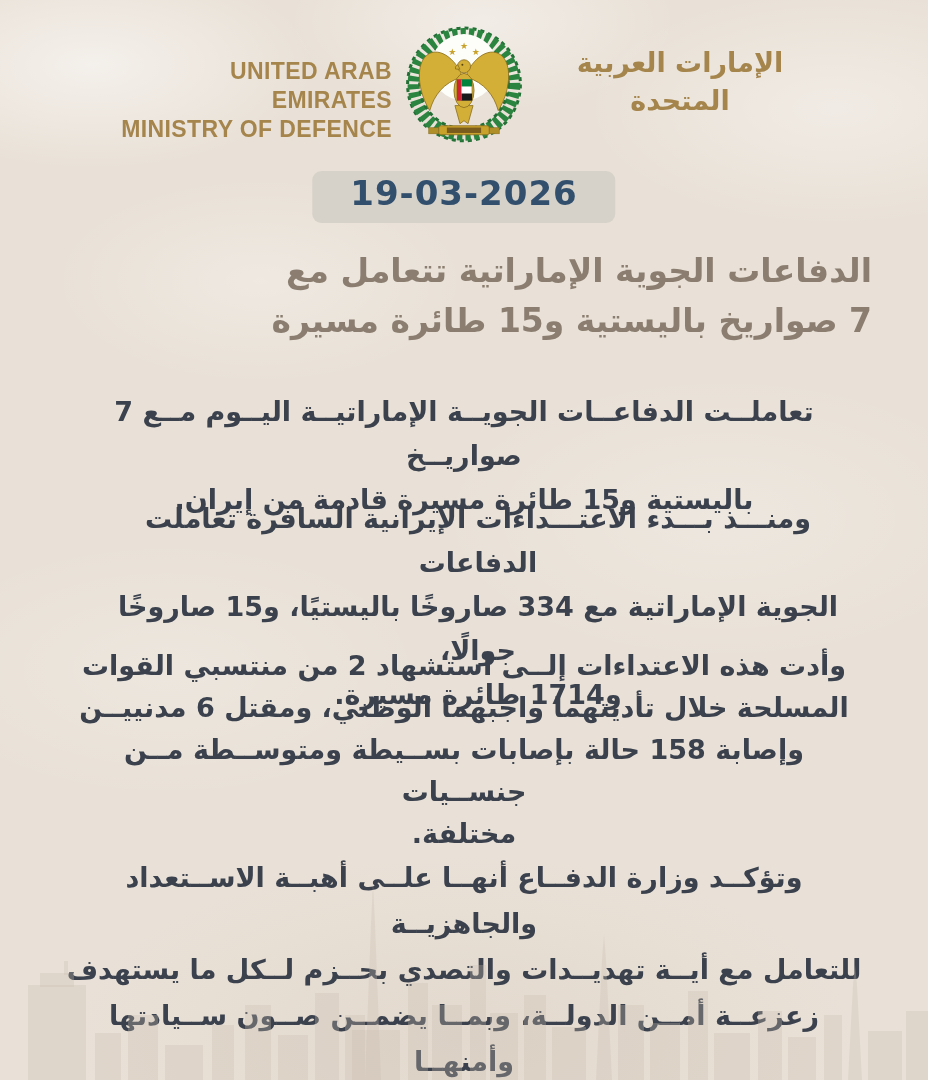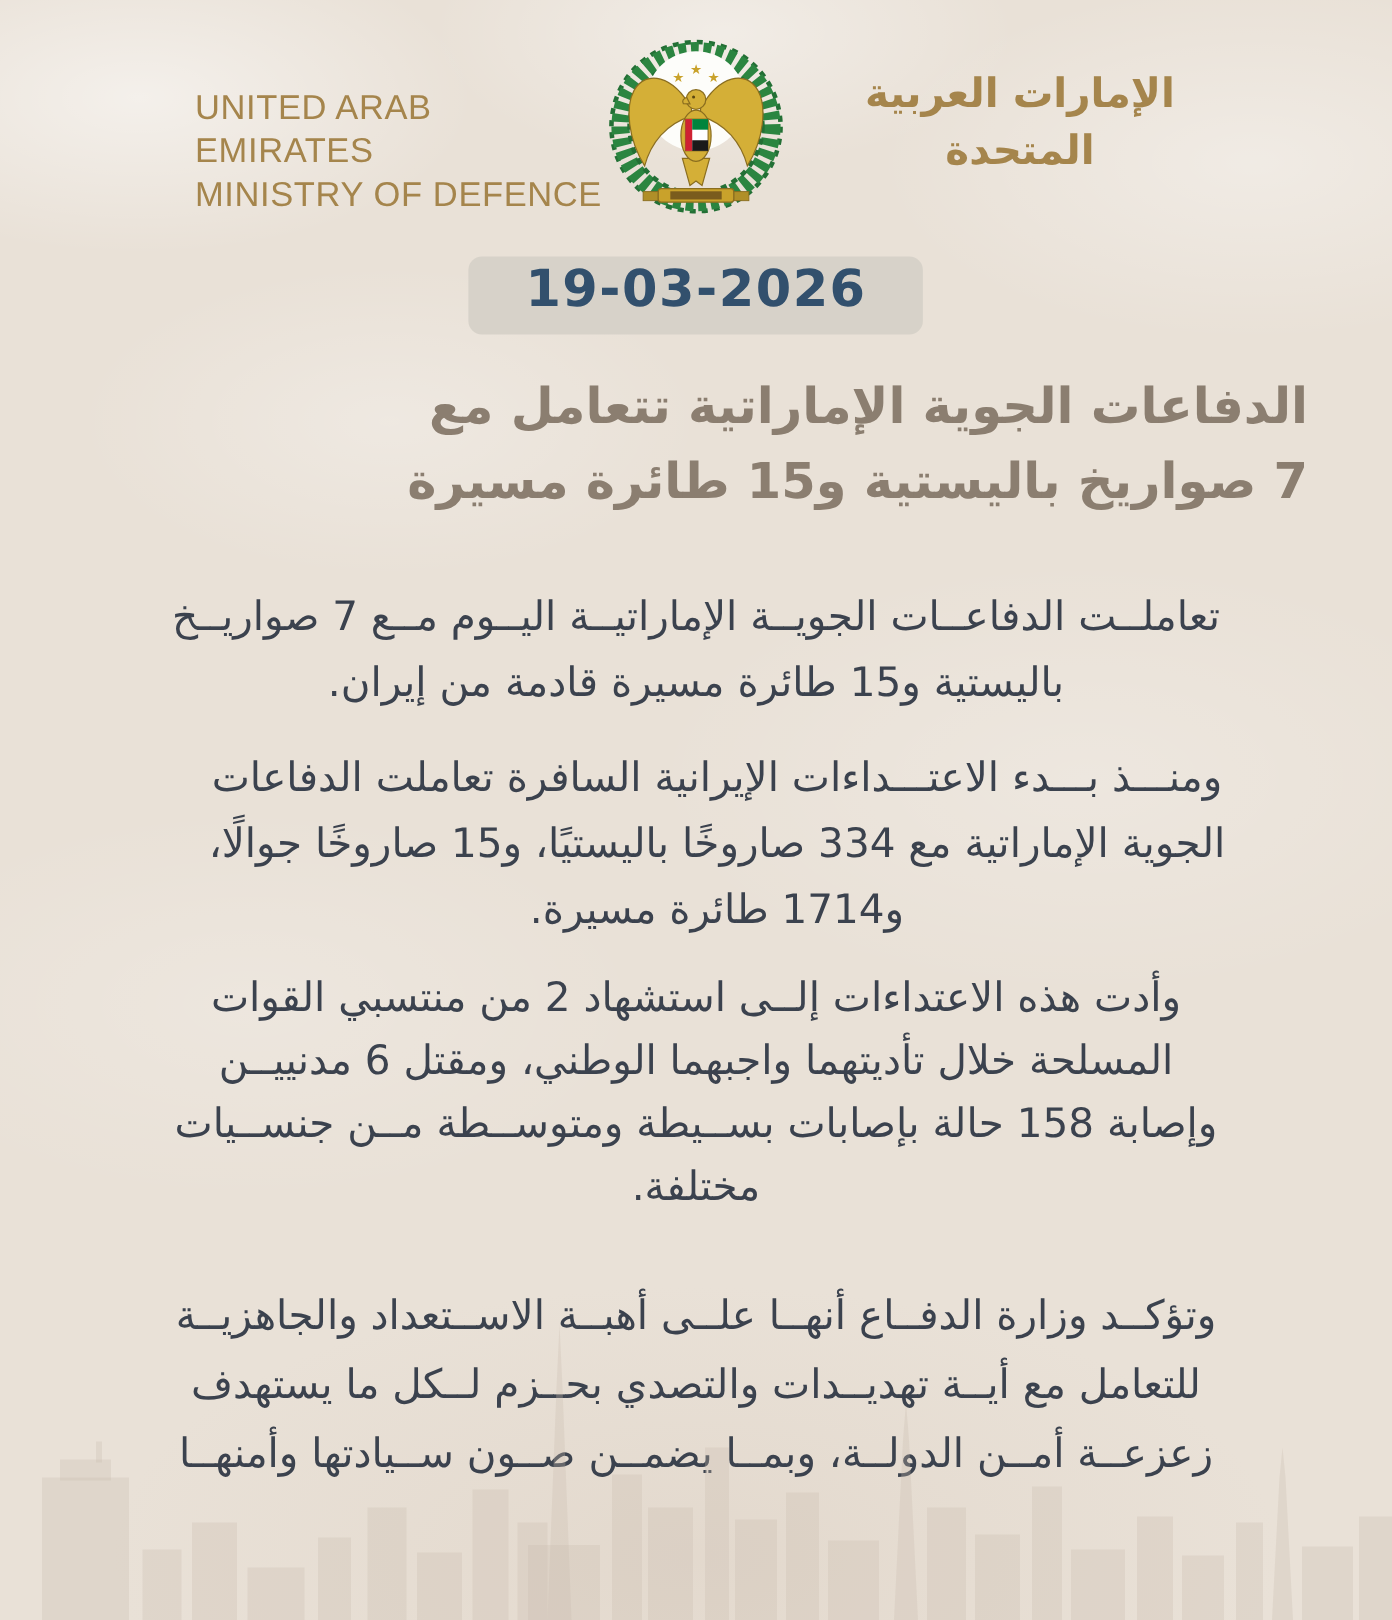--- a/index.html
+++ b/index.html
@@ -11,42 +11,42 @@
       radial-gradient(ellipse 320px 150px at 10% 6%,  rgba(255,255,255,.50), transparent 70%),
       radial-gradient(ellipse 280px 130px at 52% 2%,  rgba(255,255,255,.38), transparent 70%),
       radial-gradient(ellipse 360px 170px at 90% 10%, rgba(255,255,255,.34), transparent 70%),
       radial-gradient(ellipse 300px 150px at 28% 26%, rgba(255,255,255,.26), transparent 70%),
       radial-gradient(ellipse 420px 210px at 78% 48%, rgba(255,255,255,.20), transparent 70%),
       radial-gradient(ellipse 380px 190px at 18% 62%, rgba(255,255,255,.18), transparent 70%),
       radial-gradient(ellipse 520px 240px at 50% 96%, rgba(213,198,183,.30), transparent 75%);
     font-family:"DejaVu Sans", sans-serif;
   }
   .hdr-en {
-    position:absolute; top:57px; left:116px; width:276px; text-align:left;
-    font-family:"Liberation Sans", sans-serif; font-weight:normal;
-    font-size:23px; line-height:29px; letter-spacing:.4px; color:#a5854c;margin-left:14px;
+    position:absolute; top:57px; left:116px; width:276px; text-align:right;
+    font-family:"Liberation Sans", sans-serif; font-weight:bold;
+    font-size:23px; line-height:29px; letter-spacing:.4px; color:#a5854c;
   }
   .hdr-ar {
     position:absolute; top:44px; left:540px; width:280px; text-align:center;
     direction:rtl; font-weight:bold; font-size:27px; line-height:38px; color:#a5854c;
   }
   .emblem { position:absolute; top:20px; left:398px; width:132px; height:146px; }
   .date-badge {
     position:absolute; top:171px; left:50%; transform:translateX(-50%);
     background:#d7d2c9; color:#32506d; direction:ltr;
     font-size:34px; font-weight:600; letter-spacing:1px;
     padding:2px 38px 10px; border-radius:9px;
   }
   .headline {
     position:absolute; top:246px; left:56px; right:56px; 
     direction:rtl; color:#8b7e70; font-weight:bold; font-size:33px; line-height:50px;
   }
   .para {
     position:absolute; left:64px; right:64px; text-align:center;
-    direction:rtl; color:#3b424e; font-weight:normal; font-size:27px;
+    direction:rtl; color:#3b424e; font-weight:bold; font-size:27px;
   }
   .p1 { top:390px; line-height:44px; }
   .p2 { top:497px; line-height:44px;margin-left:28px; }
   .p3 { top:645px; line-height:42px; }
   .p4 { top:855px; line-height:46px; }
   .skyline { position:absolute; left:0; bottom:0; width:928px; height:215px; }
 </style>
 </head>
 <body>
 

